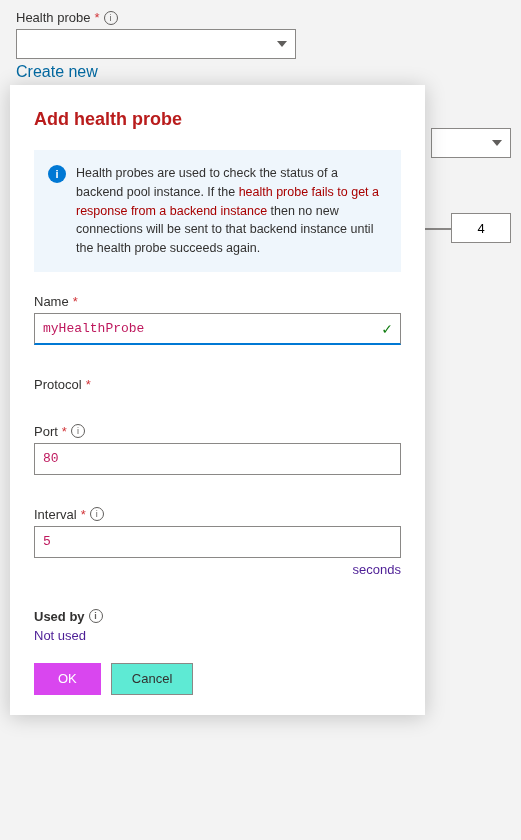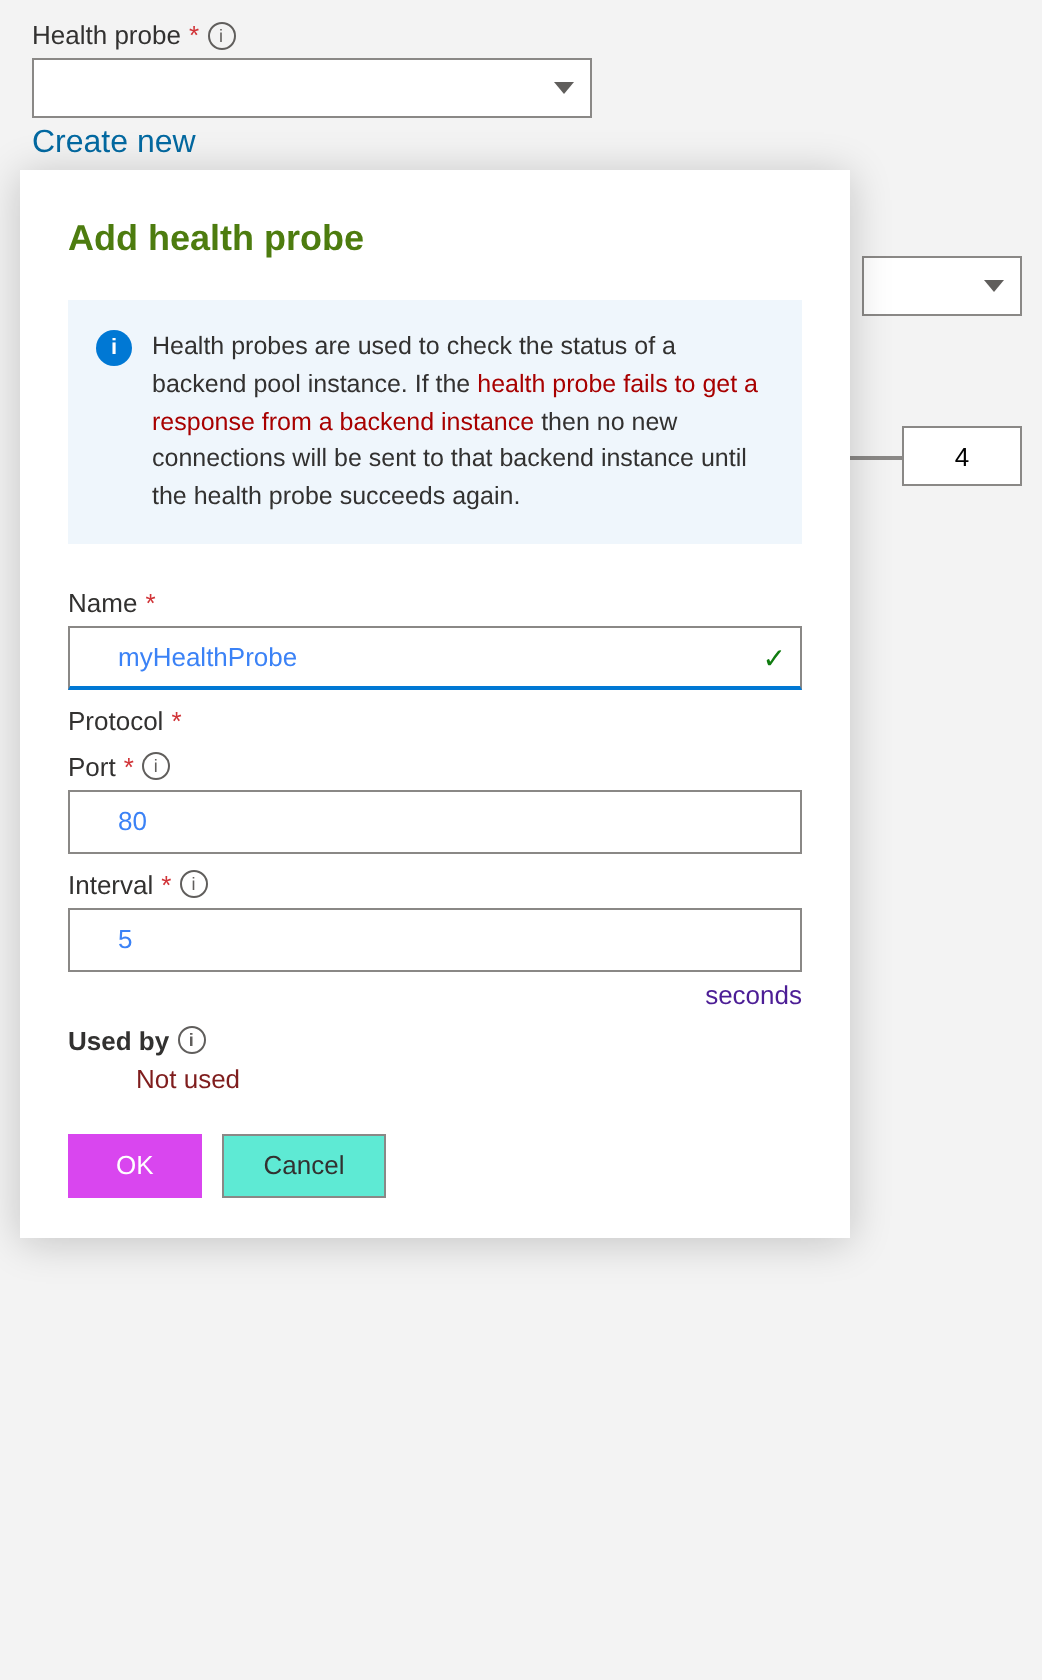--- a/index.html
+++ b/index.html
@@ -86,21 +86,21 @@
       width: 415px;
       background: white;
       box-shadow: 0 2px 20px rgba(0,0,0,0.2);
       padding: 24px 24px 20px 24px;
       z-index: 100;
     }
 
     .panel-title {
       font-size: 18px;
       font-weight: 600;
-      color: #4d7c0f;
+      color: #b91c1c;
       margin-bottom: 20px;
     }
 
     .info-box {
       background: #eff6fc;
       border: none;
       padding: 14px 14px;
       margin-bottom: 22px;
       display: flex;
       gap: 10px;
@@ -129,40 +129,41 @@
       font-size: 12.5px;
       color: #323130;
       line-height: 1.5;
     }
 
     .info-box-text .highlight {
       color: #a80000;
     }
 
     .form-field {
-      margin-bottom: 8px;
+      margin-bottom: 32px;
     }
 
     .form-label {
       font-size: 13px;
       color: #323130;
       margin-bottom: 4px;
       display: flex;
       align-items: center;
       gap: 4px;
     }
 
     .text-input {
       width: 100%;
       height: 32px;
       border: 1px solid #8a8886;
-      padding: 0 24px;
-      font-size: 13px;
-      color: #3b82f6;
+      padding: 0 8px;
+      font-size: 13px;
+      color: #be185d;
       outline: none;
+      font-family: Liberation Mono, monospace;
     }
 
     .text-input.valid {
       border-color: #8a8886;
       border-bottom: 2px solid #0078d4;
     }
 
     .input-with-check {
       position: relative;
     }
@@ -224,22 +225,21 @@
       color: #323130;
       display: flex;
       align-items: center;
       gap: 4px;
       margin-bottom: 4px;
       font-weight: bold;
     }
 
     .not-used-text {
       font-size: 13px;
-      color: #7f1d1d;
-      margin-left: 34px;
+      color: #4c1d95;
     }
 
     .button-row {
       display: flex;
       gap: 10px;
       margin-top: 16px;
     }
 
     .btn-ok {
       background: #d946ef;

